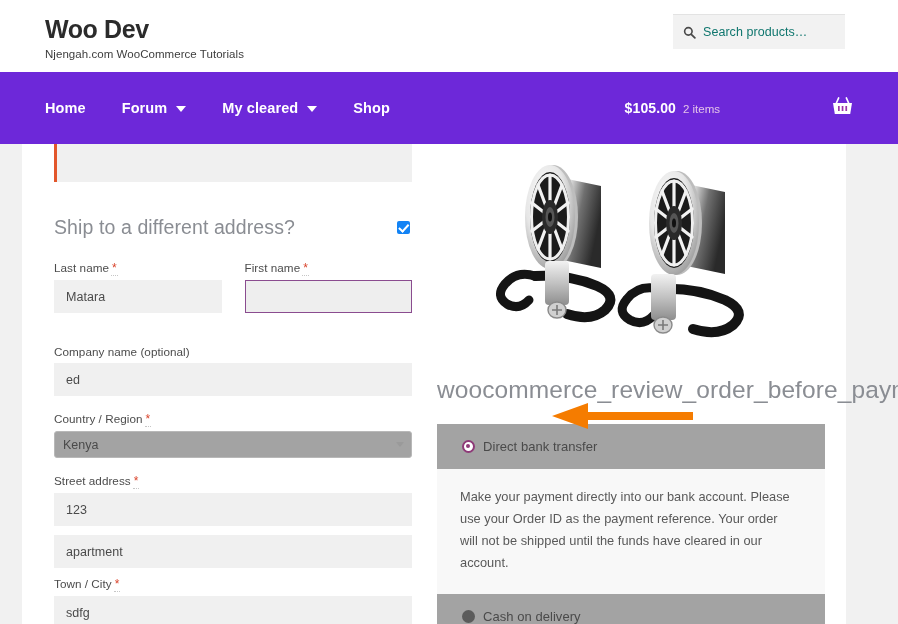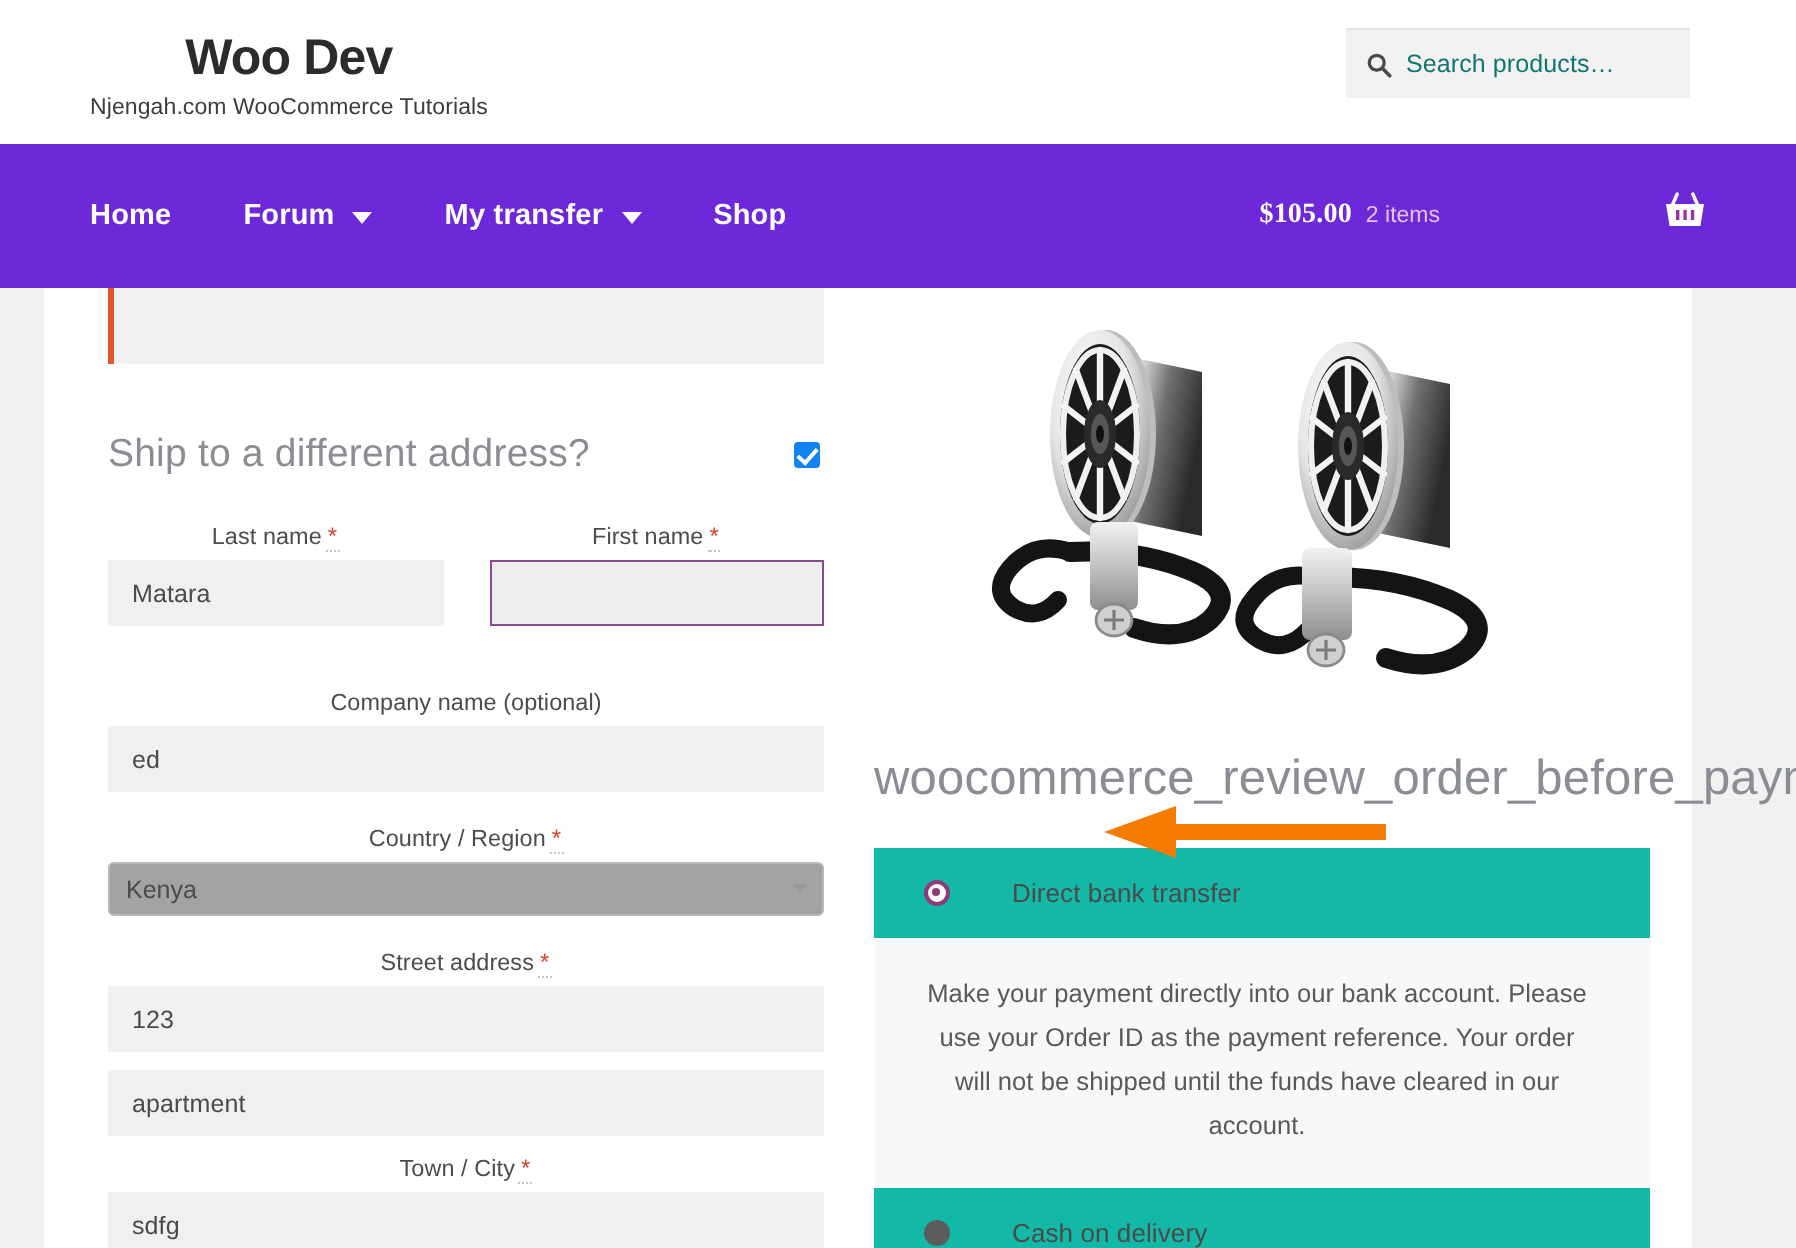--- a/index.html
+++ b/index.html
@@ -13,21 +13,20 @@
     font-family: "Liberation Sans", sans-serif;
     -webkit-font-smoothing: antialiased;
   }
 
   .page {
     position: relative;
     width: 898px;
     height: 624px;
     background: #f1f1f1;
     overflow: hidden;
-    text-align: center;
   }
 
   
   .site-header {
     position: relative;
     height: 72px;
     background: #ffffff;
   }
 
   .brand {
@@ -132,21 +131,20 @@
     align-items: baseline;
     gap: 7px;
     margin-right: 112px;
     cursor: pointer;
   }
   .cart-amount {
     color: #ffffff;
     font-size: 14px;
     font-weight: bold;
     letter-spacing: 0.1px;
-    font-family: Liberation Serif, serif;
   }
   .cart-items {
     color: #e3c3e8;
     font-size: 11.5px;
   }
   .basket-icon { cursor: pointer; display: block; }
 
   
   .content-shell {
     position: absolute;
@@ -303,26 +301,26 @@
     position: absolute;
     left: 113px;
     top: 27px;
     width: 143px;
     height: 30px;
     pointer-events: none;
   }
 
   .payment-list { margin-top: 18px; }
   .pay-row {
-    background: #14b8a6;
+    background: #a3a3a3;
     height: 45px;
     display: flex;
     align-items: center;
     padding: 0 0 0 25px;
-    gap: 31px;
+    gap: 8px;
     cursor: pointer;
   }
   .pay-desc {
     background: #f8f8f8;
     padding: 17px 28px 20px 23px;
     font-size: 12.8px;
     color: #595959;
     line-height: 1.72;
     letter-spacing: 0.02px;
   }
@@ -382,21 +380,21 @@
       <div class="nav-item">
         <span>Home</span>
       </div>
 
       <div class="nav-item">
         <span>Forum</span>
         <i class="caret-down"></i>
       </div>
 
       <div class="nav-item">
-        <span>My transfer</span>
+        <span>My cleared</span>
         <i class="caret-down"></i>
       </div>
 
       <div class="nav-item">
         <span>Shop</span>
       </div>
 
     </div>
 
     <div class="cart-area">

